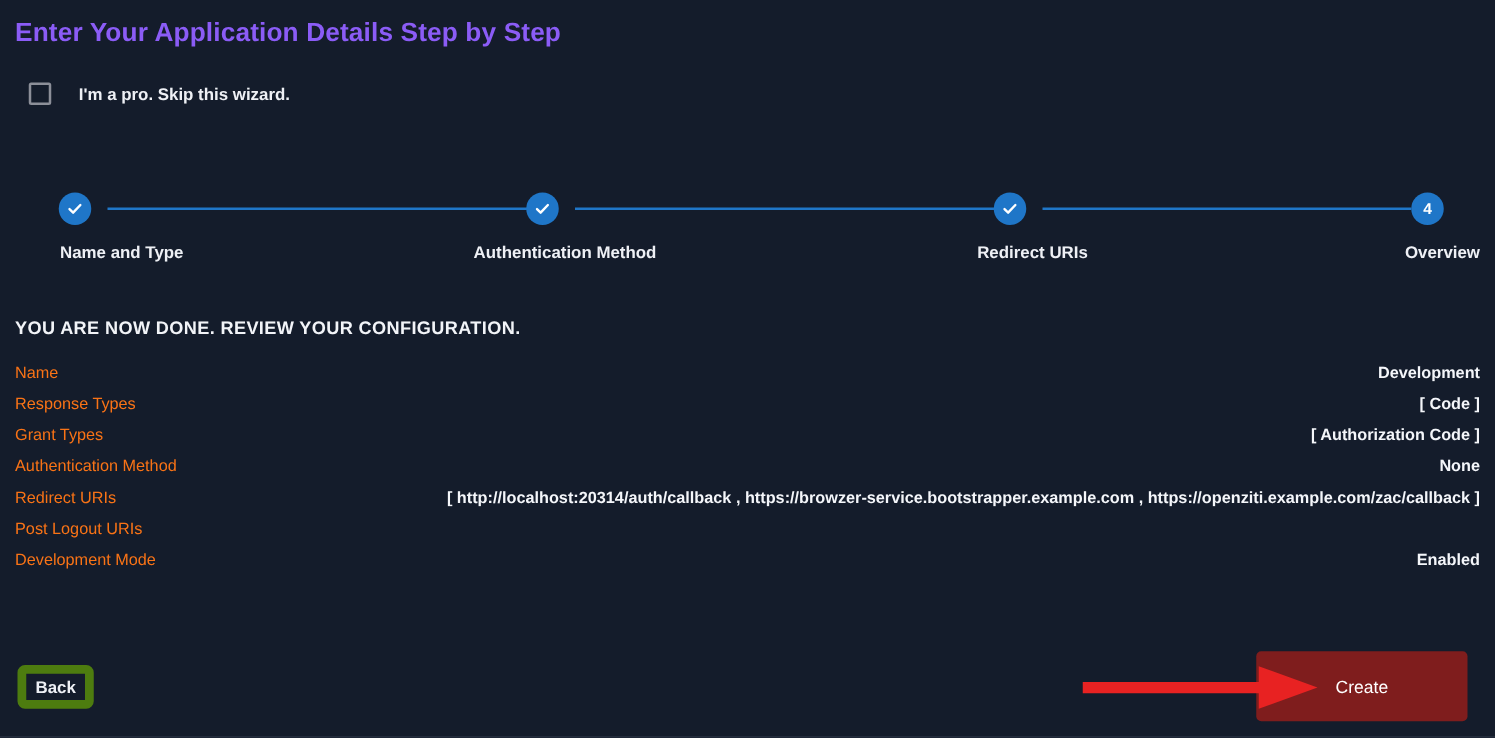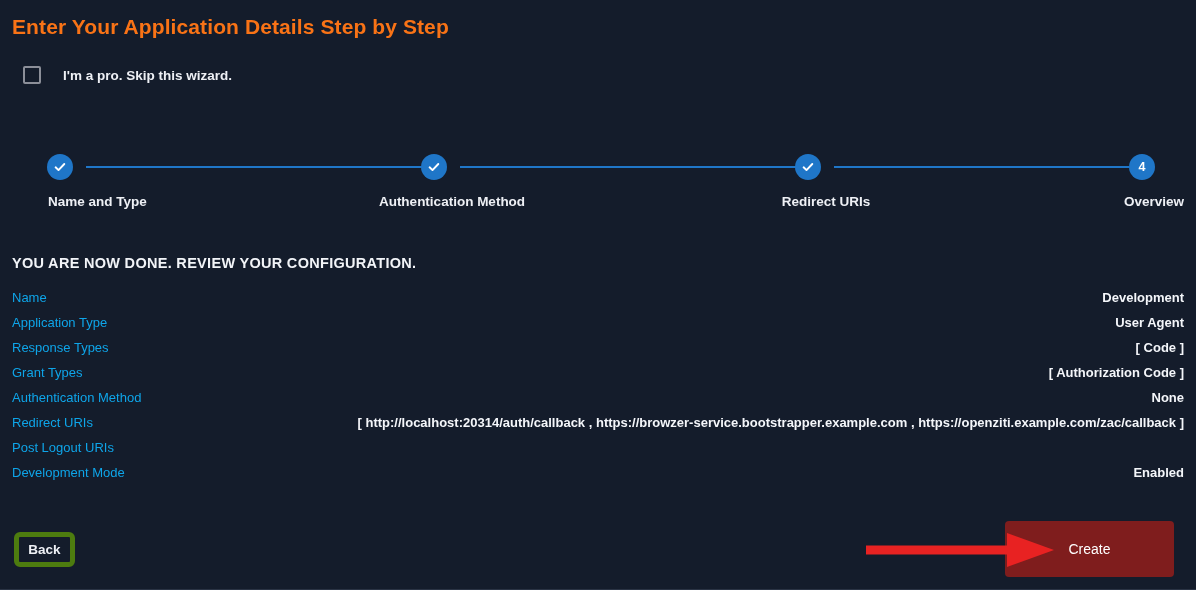--- a/index.html
+++ b/index.html
@@ -22,21 +22,21 @@
     border-bottom: 1px solid #2a3344;
     box-sizing: border-box;
   }
   .wizard-title {
     position: absolute;
     left: 12px;
     top: 15px;
     font-size: 21px;
     font-weight: 700;
     letter-spacing: 0.1px;
-    color: #f97316;
+    color: #8b5cf6;
     white-space: nowrap;
   }
   .skip-row {
     position: absolute;
     left: 23px;
     top: 66px;
     display: flex;
     align-items: center;
   }
   .checkbox {
@@ -127,42 +127,42 @@
     top: 290px;
   }
   .srow {
     display: flex;
     align-items: baseline;
     justify-content: space-between;
     height: 25px;
   }
   .skey {
     font-size: 13px;
-    color: #0ea5e9;
+    color: #f97316;
     white-space: nowrap;
     flex: 0 0 auto;
   }
   .sval {
     font-size: 13px;
     font-weight: 700;
     color: #f4f6fa;
     text-align: right;
     white-space: nowrap;
     flex: 1 1 auto;
     overflow: hidden;
   }
 
   
   .btn-back {
     position: absolute;
     left: 14px;
     top: 532px;
     width: 61px;
     height: 35px;
-    border: 5px solid #4d7c0f;
+    border: 7px solid #4d7c0f;
     border-radius: 6px;
     background: transparent;
     color: #eef0f5;
     font-family: "Liberation Sans", sans-serif;
     font-size: 13.5px;
     font-weight: 700;
     cursor: pointer;
     padding: 0;
   }
   .btn-create {
@@ -243,24 +243,20 @@
   </div>
 
   <div class="review-heading">YOU ARE NOW DONE. REVIEW YOUR CONFIGURATION.</div>
 
   <div class="summary">
     <div class="srow">
       <div class="skey">Name</div>
       <div class="sval">Development</div>
     </div>
     <div class="srow">
-      <div class="skey">Application Type</div>
-      <div class="sval">User Agent</div>
-    </div>
-    <div class="srow">
       <div class="skey">Response Types</div>
       <div class="sval">[ Code ]</div>
     </div>
     <div class="srow">
       <div class="skey">Grant Types</div>
       <div class="sval">[ Authorization Code ]</div>
     </div>
     <div class="srow">
       <div class="skey">Authentication Method</div>
       <div class="sval">None</div>

